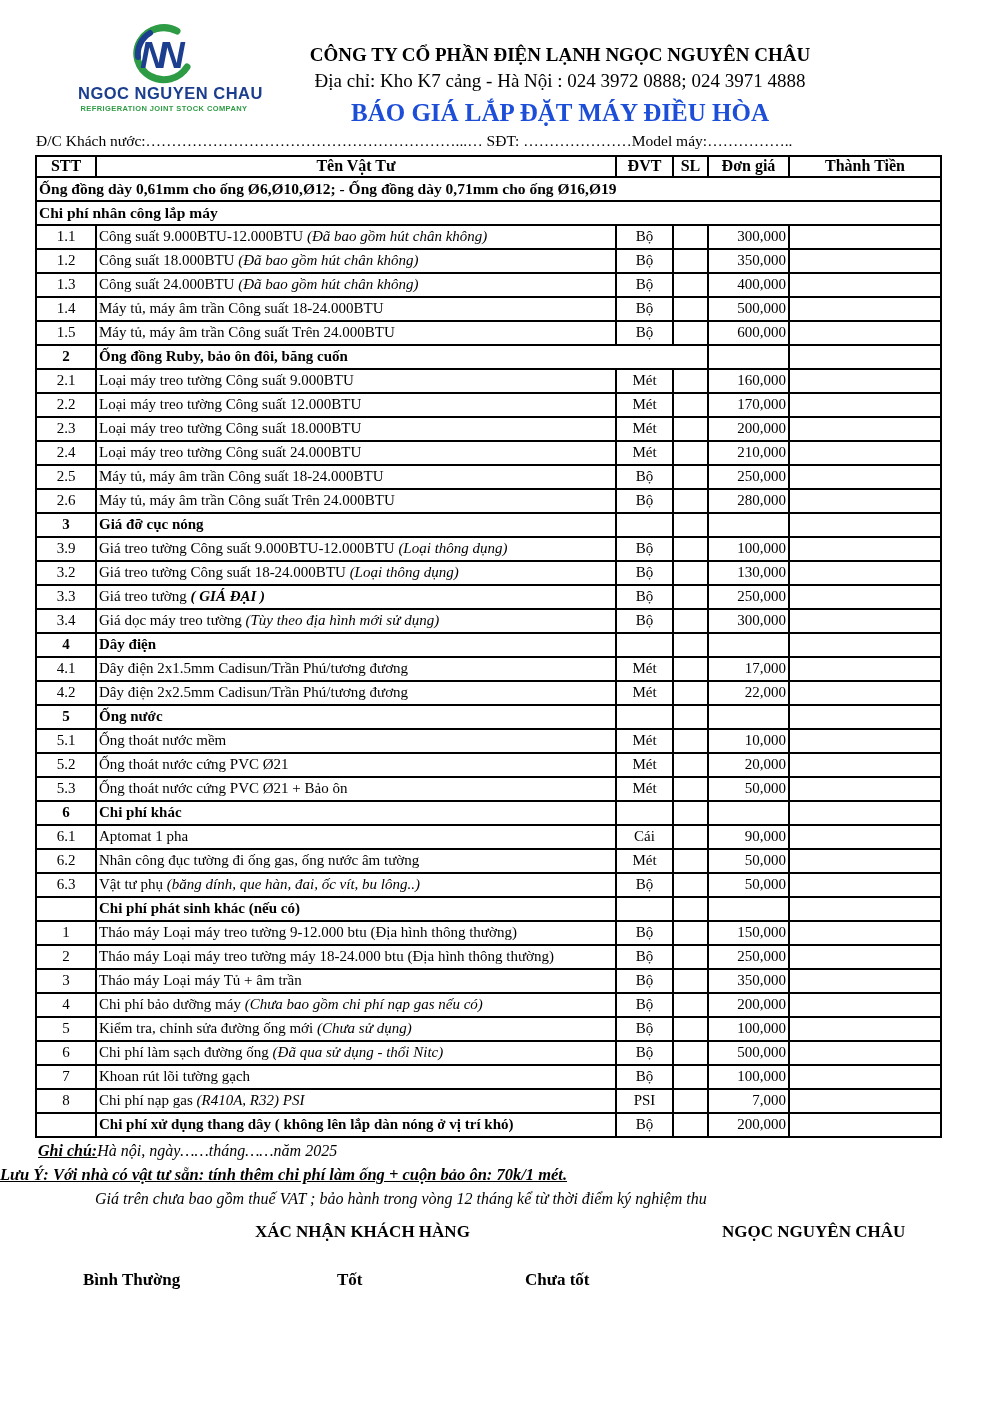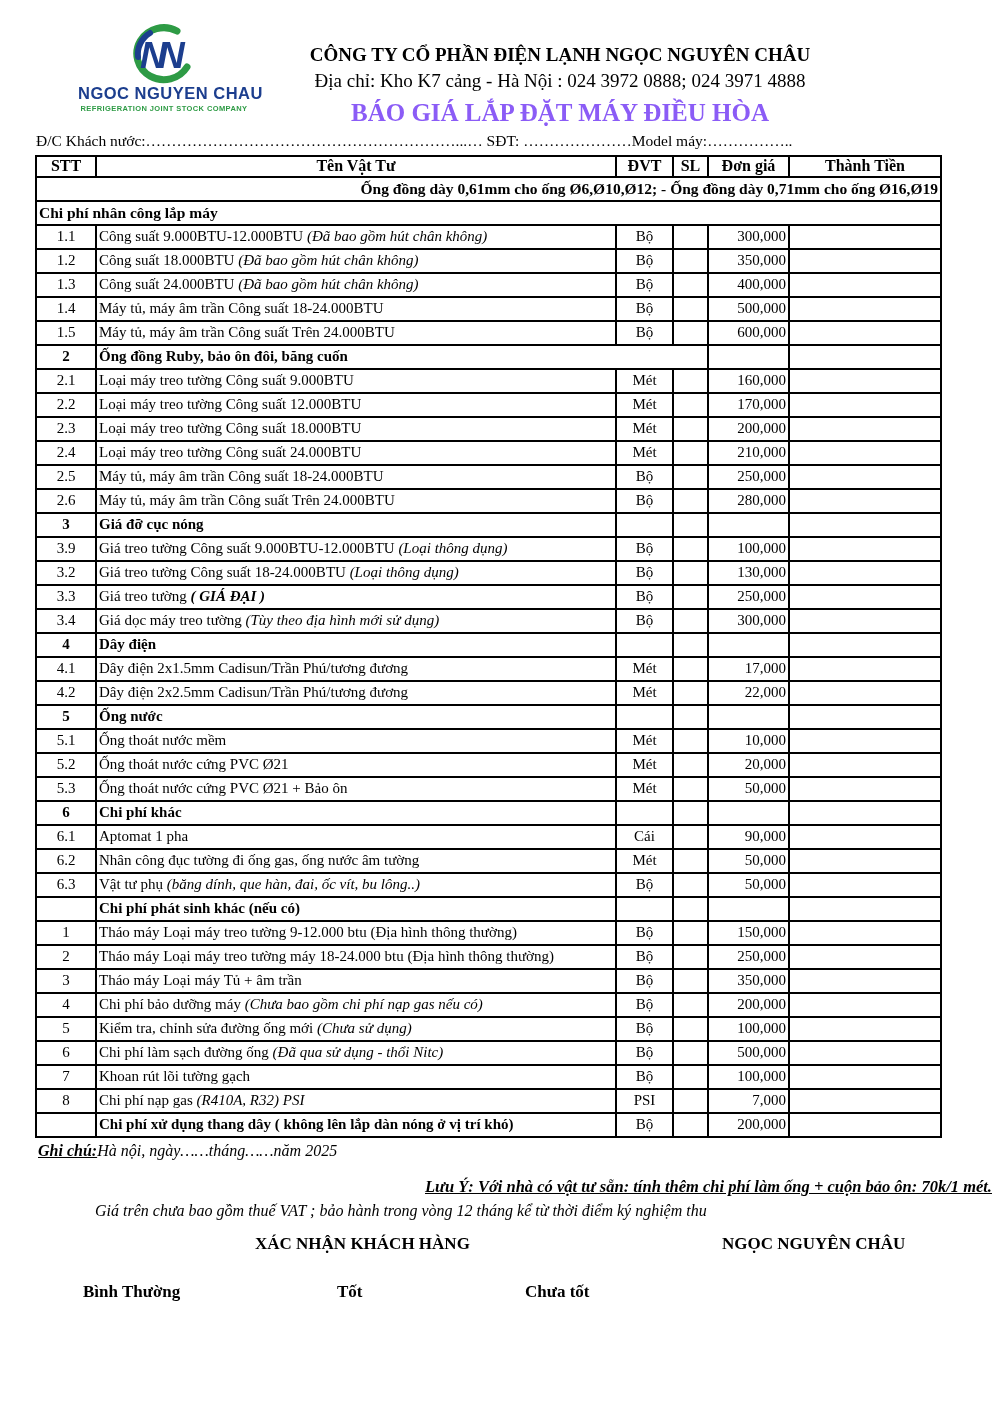--- a/index.html
+++ b/index.html
@@ -35,29 +35,29 @@
   }
   table.quote td, table.quote th {
     border:2px solid #000; height:24px; padding:0 2px;
     overflow:hidden; white-space:nowrap; line-height:1.15;
   }
   table.quote th { font-size:16px; height:21px; }
   td.name  { text-align:left; padding-left:4px; }
   td.ctr, th { text-align:center; }
   td.num   { text-align:right; padding-right:6px; }
   .b { font-weight:bold; }
-  td.spec { text-align:right; font-weight:bold; font-size:15.5px; }
+  td.spec { text-align:left; font-weight:bold; font-size:15.5px; }
   td.group { text-align:left; font-weight:bold; padding-left:3px; font-size:15.5px; }
   
   .note-row { display:flex; justify-content:flex-start; padding:4px 57px 0 38px; font-size:16px; }
   .ghi-chu { font-weight:bold; font-style:italic; text-decoration:underline; }
   .date-line { font-style:italic; }
   .luu-y {
-    text-align:right; font-weight:bold; font-style:italic; text-decoration:underline;
-    font-size:16.5px; margin-top:17px;
+    text-align:left; font-weight:bold; font-style:italic; text-decoration:underline;
+    font-size:16.5px; margin-top:5px;
   }
   .vat-line { font-style:italic; font-size:16px; margin:5px 0 0 95px; }
   .sign-row { position:relative; height:26px; margin-top:14px; font-weight:bold; font-size:17px;padding-left:40px; }
   .sign-left  { position:absolute; left:255px; top:0; }
   .sign-right { position:absolute; left:722px; top:0; }
   .rating-row { position:relative; height:30px; margin-top:22px; font-weight:bold; font-size:17px; }
   .rating-1 { position:absolute; left:83px;  top:0; }
   .rating-2 { position:absolute; left:337px; top:0; }
   .rating-3 { position:absolute; left:525px; top:0; }
 </style>
@@ -73,21 +73,21 @@
         <path d="M 24 9 A 26 25 0 0 0 12 33" fill="none" stroke="#1c3e8e" stroke-width="6" stroke-linecap="round"></path>
         <text x="14" y="44" font-family="Liberation Sans, sans-serif" font-size="37" font-weight="bold" font-style="italic" fill="#1c3e8e">N</text>
         <text x="32" y="44" font-family="Liberation Sans, sans-serif" font-size="37" font-weight="bold" font-style="italic" fill="#1c3e8e">N</text>
       </svg>
       <div class="logo-name">NGOC NGUYEN CHAU</div>
       <div class="logo-sub">REFRIGERATION JOINT STOCK COMPANY</div>
     </div>
     <div class="head-text">
       <div class="company-name">CÔNG TY CỔ PHẦN ĐIỆN LẠNH NGỌC NGUYÊN CHÂU</div>
       <div class="company-address">Địa chỉ: Kho K7 cảng - Hà Nội : 024 3972 0888; 024 3971 4888</div>
-      <div class="doc-title" id="doc-title" style="color: #8b5cf6;">BÁO GIÁ  LẮP ĐẶT MÁY ĐIỀU HÒA</div>
+      <div class="doc-title" id="doc-title" style="color: #1d4ed8;">BÁO GIÁ  LẮP ĐẶT MÁY ĐIỀU HÒA</div>
     </div>
   </div>
 
   <div class="customer-line">
     <span>Đ/C Khách nước:</span><span>……………………………………………………...…</span><span> SĐT: </span><span>…………………</span><span>Model máy:</span><span>……………..</span>
   </div>
 
   <table class="quote">
     <colgroup>
       <col style="width:60px">

